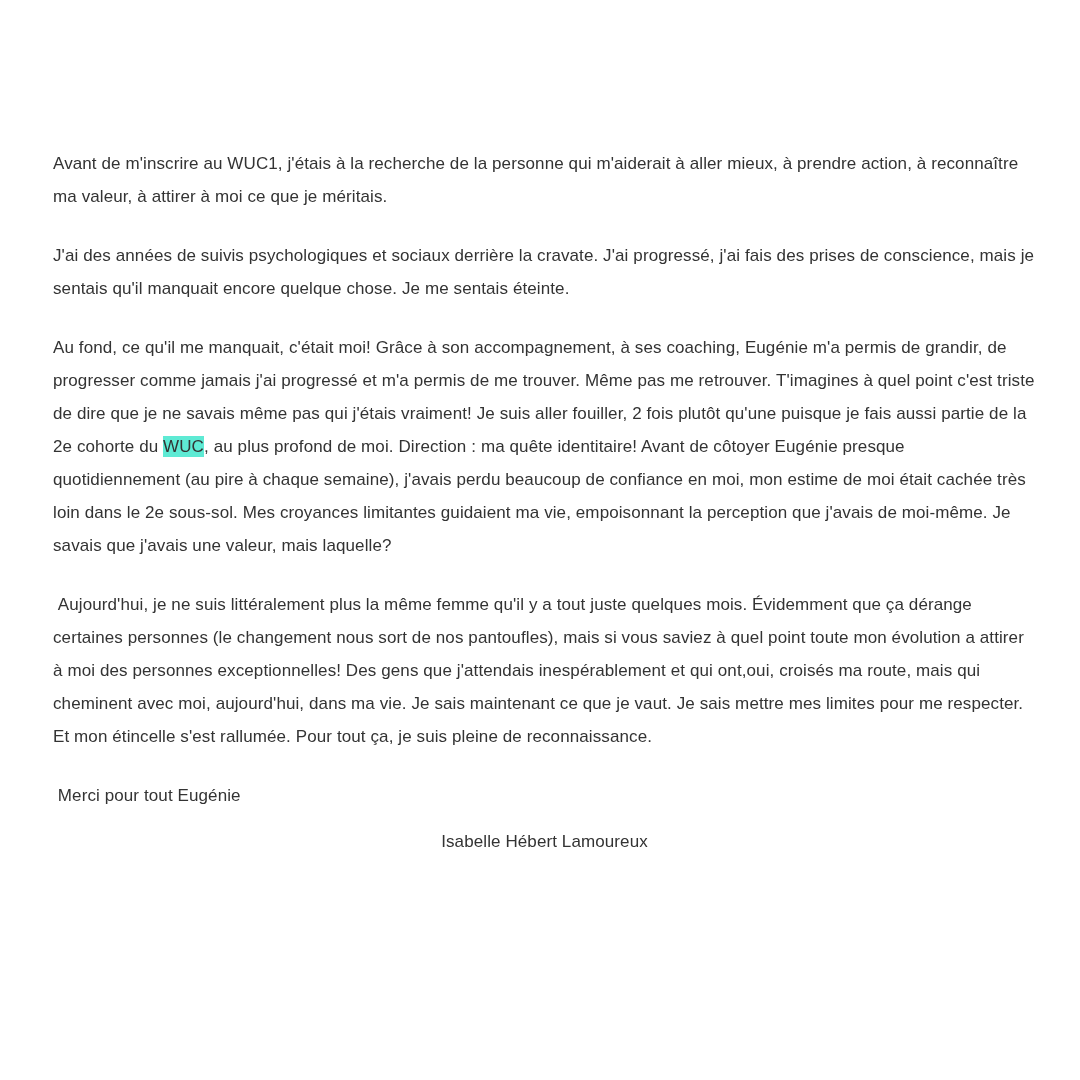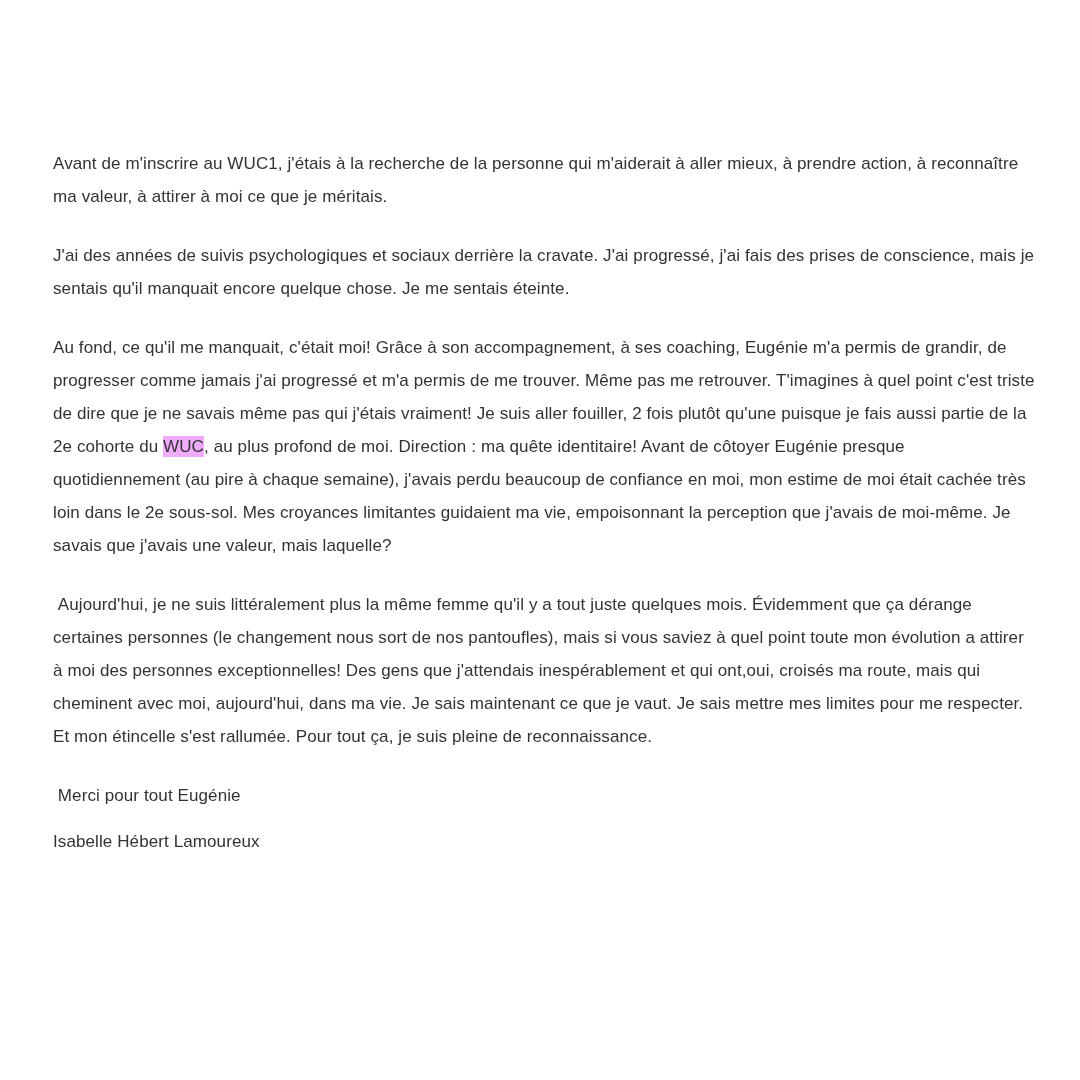--- a/index.html
+++ b/index.html
@@ -22,31 +22,32 @@
     font-size: 17px;
     line-height: 33px;
     color: #333333;
     white-space: pre-wrap;
     letter-spacing: 0.1px;
   }
   .testimonial p.thanks {
     margin-bottom: 13px;
   }
   mark.search-highlight {
-    background-color: #f0abfc;
+    background-color: #5eead4;
     color: inherit;
     padding: 1px 0;
   }
   .signature {
     margin: 0;
     font-size: 20px;
     line-height: 33px;
     color: #9e9e9e;
     white-space: pre-wrap;
     letter-spacing: 0.1px;
+    text-align: center;
   }
 </style>
 </head>
 <body>
 
 <div class="page">
   <div class="testimonial">
     <p>Avant de m'inscrire au WUC1, j'étais à la recherche de la personne qui m'aiderait à aller mieux, à prendre action, à reconnaître ma valeur, à attirer à moi ce que je méritais.</p>
 
     <p>J'ai des années de suivis psychologiques et sociaux derrière la cravate. J'ai progressé, j'ai fais des prises de conscience, mais je sentais qu'il manquait encore quelque chose. Je me sentais éteinte.</p>

